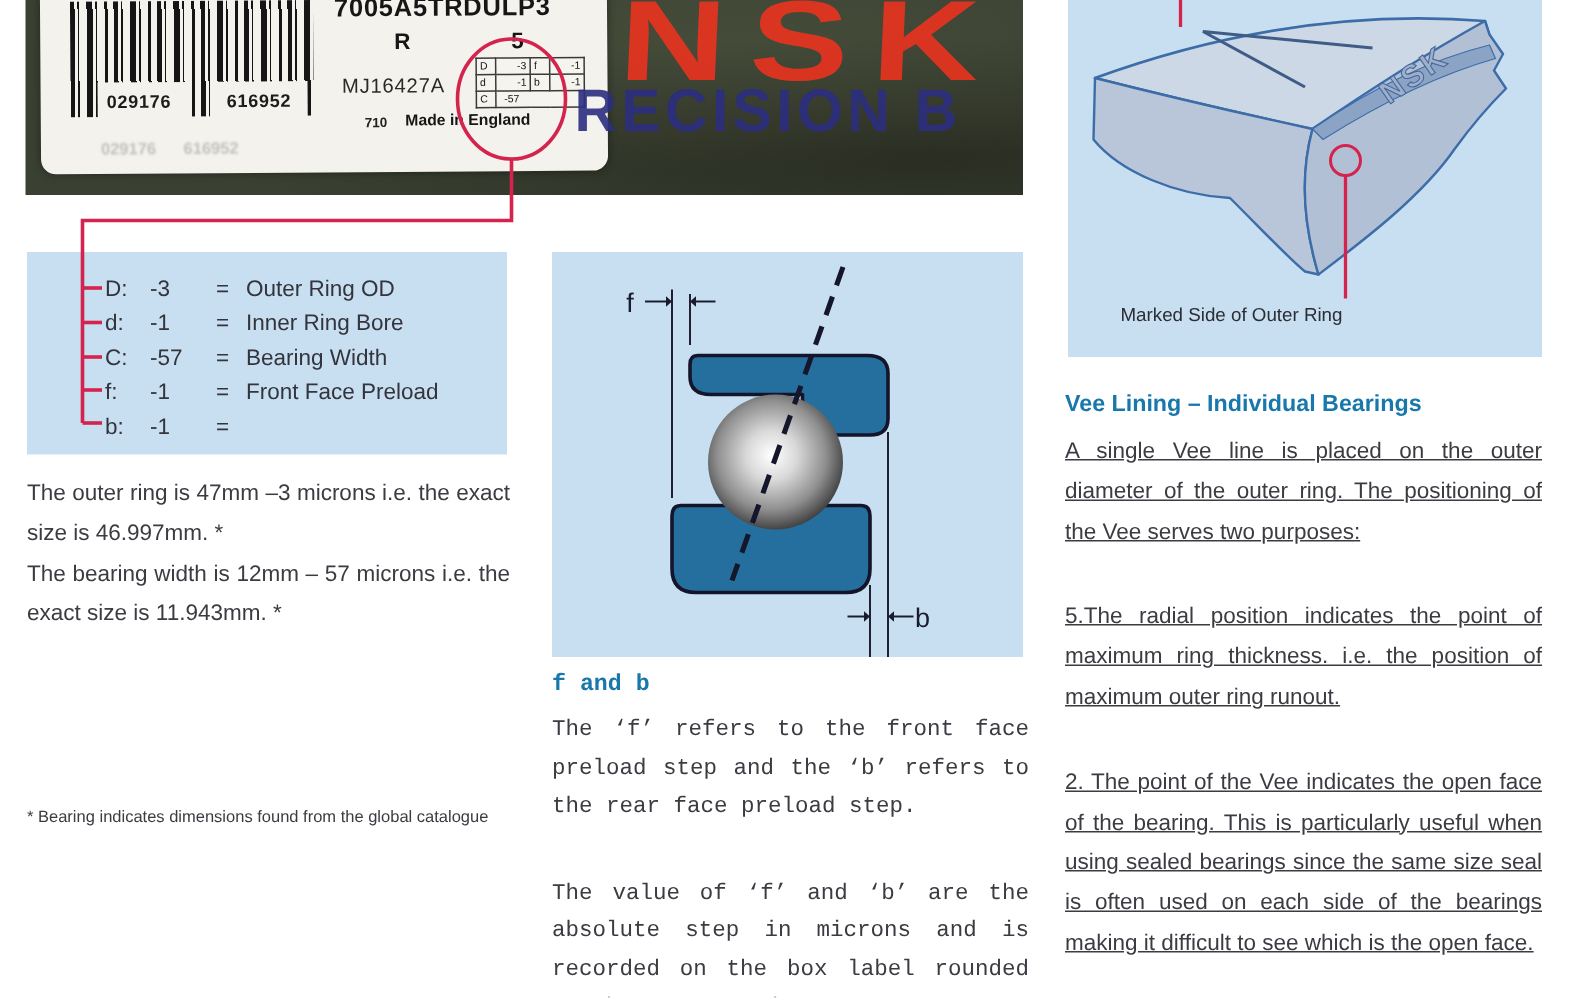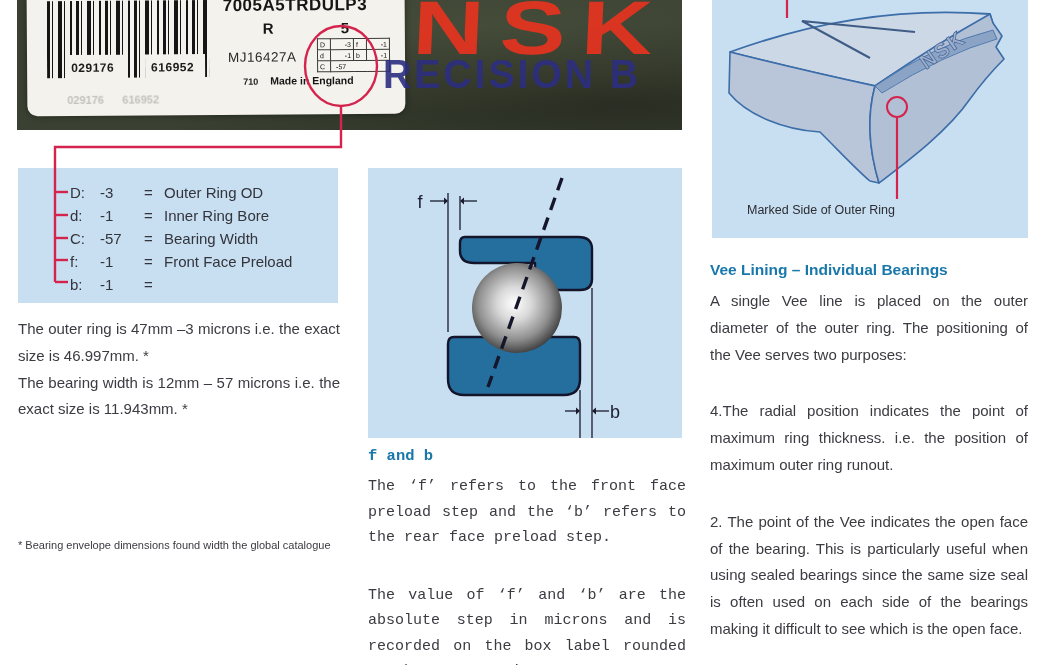--- a/index.html
+++ b/index.html
@@ -50,21 +50,21 @@
   
   .mid-panel{position:absolute;left:368px;top:168px;width:314px;height:270px;background:#c7dff1;}
   .mid-text{position:absolute;left:368px;top:446px;width:318px;font-family:Liberation Mono, monospace;}
   .blue-head{font-size:15.5px;font-weight:bold;color:#1878ab;margin:0 0 8px 0;line-height:20px;}
   .mid-text p.body{margin:0 0 32px 0;font-size:15px;line-height:25.5px;text-align:justify;color:#3b3b42;}
 
   
   .right-panel{position:absolute;left:712px;top:0;width:316px;height:238px;background:#c7dff1;}
   .caption{position:absolute;left:35px;top:203px;width:300px;text-align:left;font-size:12.5px;color:#2c2c33;}
   .right-text{position:absolute;left:710px;top:260px;width:318px;}
-  .right-text p.body{margin:0 0 30px 0;font-size:15px;line-height:26.8px;text-align:justify;color:#3b3b42;}
+  .right-text p.body{margin:0 0 30px 0;font-size:15px;line-height:26.8px;text-align:justify;color:#3b3b42;text-decoration:underline;}
 
   
   #overlay{position:absolute;left:0;top:0;z-index:30;pointer-events:none;}
   svg{display:block;}
 </style>
 </head>
 <body>
 
 <div id="page">
 
@@ -136,21 +136,21 @@
       <span class="k">b:</span>
       <span class="v">-1</span>
       <span class="e">=</span>
     </div>
   </div>
 
   <div class="left-text">
     <p>The outer ring is 47mm –3 microns i.e. the exact size is 46.997mm. *</p>
     <p>The bearing width is 12mm – 57 microns i.e. the exact size is 11.943mm. *</p>
   </div>
-  <div class="footnote">* Bearing envelope dimensions found width the global catalogue</div>
+  <div class="footnote">* Bearing indicates dimensions found from the global catalogue</div>
 
   <div class="mid-panel">
     <svg width="314" height="270" viewBox="0 0 314 270">
       <defs>
         <radialGradient id="ballGrad" cx="47%" cy="45%" r="62%">
           <stop offset="0%" stop-color="#ffffff"></stop>
           <stop offset="30%" stop-color="#d9d9d9"></stop>
           <stop offset="65%" stop-color="#8f8f8f"></stop>
           <stop offset="92%" stop-color="#3a3a3a"></stop>
           <stop offset="100%" stop-color="#262626"></stop>
@@ -198,21 +198,21 @@
       <circle cx="185" cy="107" r="10" fill="none" stroke="#d4244e" stroke-width="2"></circle>
       <line x1="75" y1="0" x2="75" y2="18" stroke="#d4244e" stroke-width="2.2"></line>
       <line x1="185" y1="117" x2="185" y2="199" stroke="#d4244e" stroke-width="2.2"></line>
     </svg>
     <div class="caption">Marked Side of Outer Ring</div>
   </div>
 
   <div class="right-text">
     <p class="blue-head">Vee Lining – Individual Bearings</p>
     <p class="body">A single Vee line is placed on the outer diameter of the outer ring. The positioning of the Vee serves two purposes:</p>
-    <p class="body">4.The radial position indicates the point of maximum ring thickness. i.e. the position of maximum outer ring runout.</p>
+    <p class="body">5.The radial position indicates the point of maximum ring thickness. i.e. the position of maximum outer ring runout.</p>
     <p class="body">2. The point of the Vee indicates the open face of the bearing. This is particularly useful when using sealed bearings since the same size seal is often used on each side of the bearings making it difficult to see which is the open face.</p>
   </div>
 
   <svg id="overlay" width="1053" height="665" viewBox="0 0 1053 665">
     <ellipse cx="341" cy="66" rx="36" ry="40" fill="none" stroke="#d4244e" stroke-width="2.4"></ellipse>
     <path d="M341,106 L341,147 L55,147 L55,282" fill="none" stroke="#d4244e" stroke-width="2.4"></path>
     <g stroke="#d4244e" stroke-width="2.4">
       <line x1="55" y1="192" x2="68" y2="192"></line>
       <line x1="55" y1="215" x2="68" y2="215"></line>
       <line x1="55" y1="238" x2="68" y2="238"></line>

